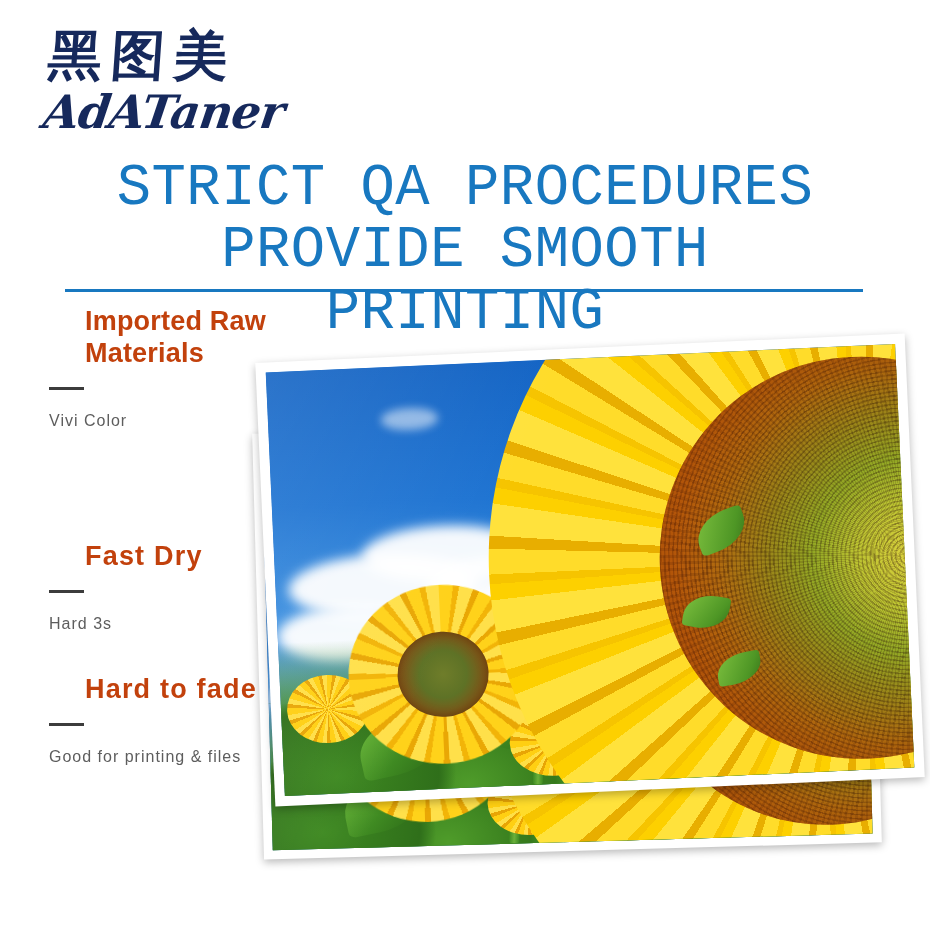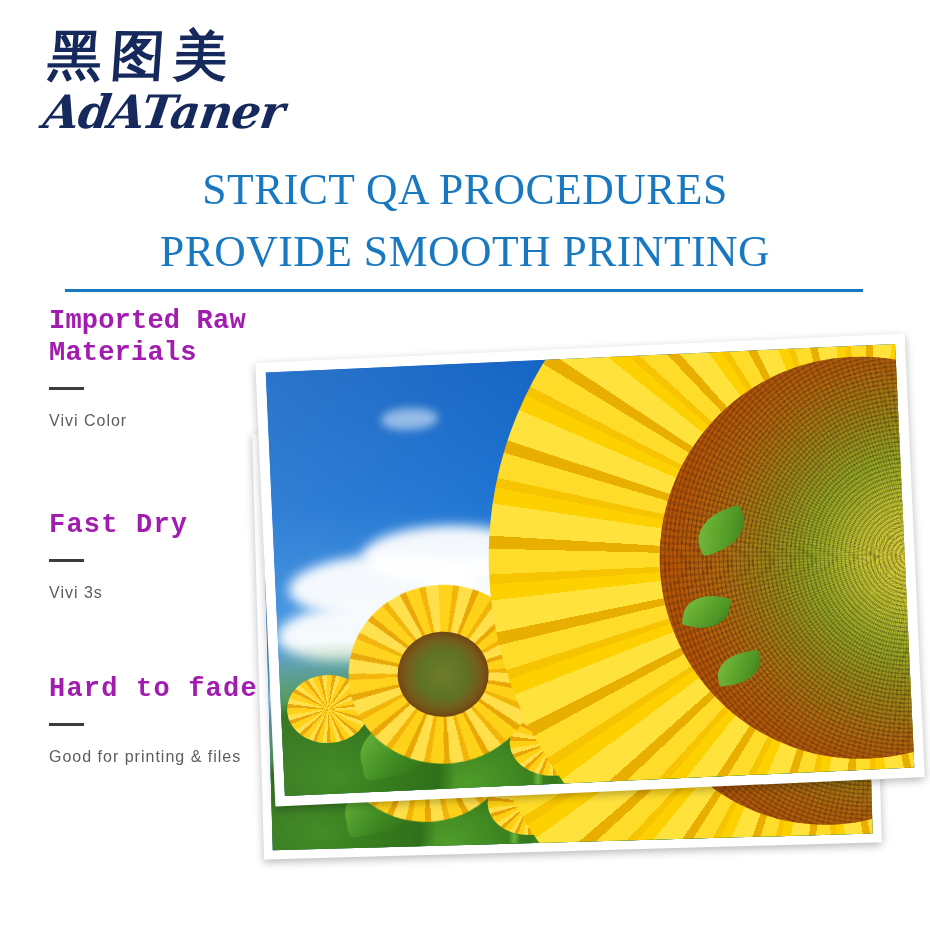--- a/index.html
+++ b/index.html
@@ -53,25 +53,25 @@
   }
 
   
   .headline {
     position: absolute;
     left: 65px;
     top: 158px;
     width: 800px;
     text-align: center;
     color: #1878c0;
-    font-size: 45px;
+    font-size: 59px;
     font-weight: 300;
     line-height: 62px;
     letter-spacing: 0.5px;
-    font-family: Liberation Serif, serif;
+    font-family: Liberation Mono, monospace;
   }
   .headline-line {
     display: block;
     transform: scaleX(0.97);
   }
   .headline-rule {
     position: absolute;
     left: 65px;
     top: 289px;
     width: 798px;
@@ -85,30 +85,31 @@
     left: 49px;
     top: 305px;
     width: 230px;
   }
   .feature {
     position: absolute;
     left: 0;
     width: 230px;
   }
   .feature-1 { top: 0px; }
-  .feature-2 { top: 204px; }
+  .feature-2 { top: 235px; }
   .feature-3 { top: 368px; }
 
   .feature-title {
     font-size: 27px;
     font-weight: 700;
-    color: #a21caf;
+    color: #c2410c;
     line-height: 32px;
     letter-spacing: 0.2px;
-    font-family: Liberation Mono, monospace;
+    font-family: Liberation Sans, sans-serif;
+    margin-left: 36px;
   }
   .feature-title.spaced { letter-spacing: 1.2px; }
   .feature-dash {
     width: 35px;
     height: 3px;
     background: #3c3c3c;
     margin-top: 18px;
     margin-bottom: 18px;
   }
   .feature-sub {
@@ -446,21 +447,21 @@
 
     <div class="feature feature-1">
       <div class="feature-title">Imported Raw Materials</div>
       <div class="feature-dash"></div>
       <div class="feature-sub">Vivi Color</div>
     </div>
 
     <div class="feature feature-2">
       <div class="feature-title spaced">Fast Dry</div>
       <div class="feature-dash"></div>
-      <div class="feature-sub">Vivi 3s</div>
+      <div class="feature-sub">Hard 3s</div>
     </div>
 
     <div class="feature feature-3">
       <div class="feature-title spaced">Hard to fade</div>
       <div class="feature-dash"></div>
       <div class="feature-sub">Good for printing &amp; files</div>
     </div>
 
   </div>
 

